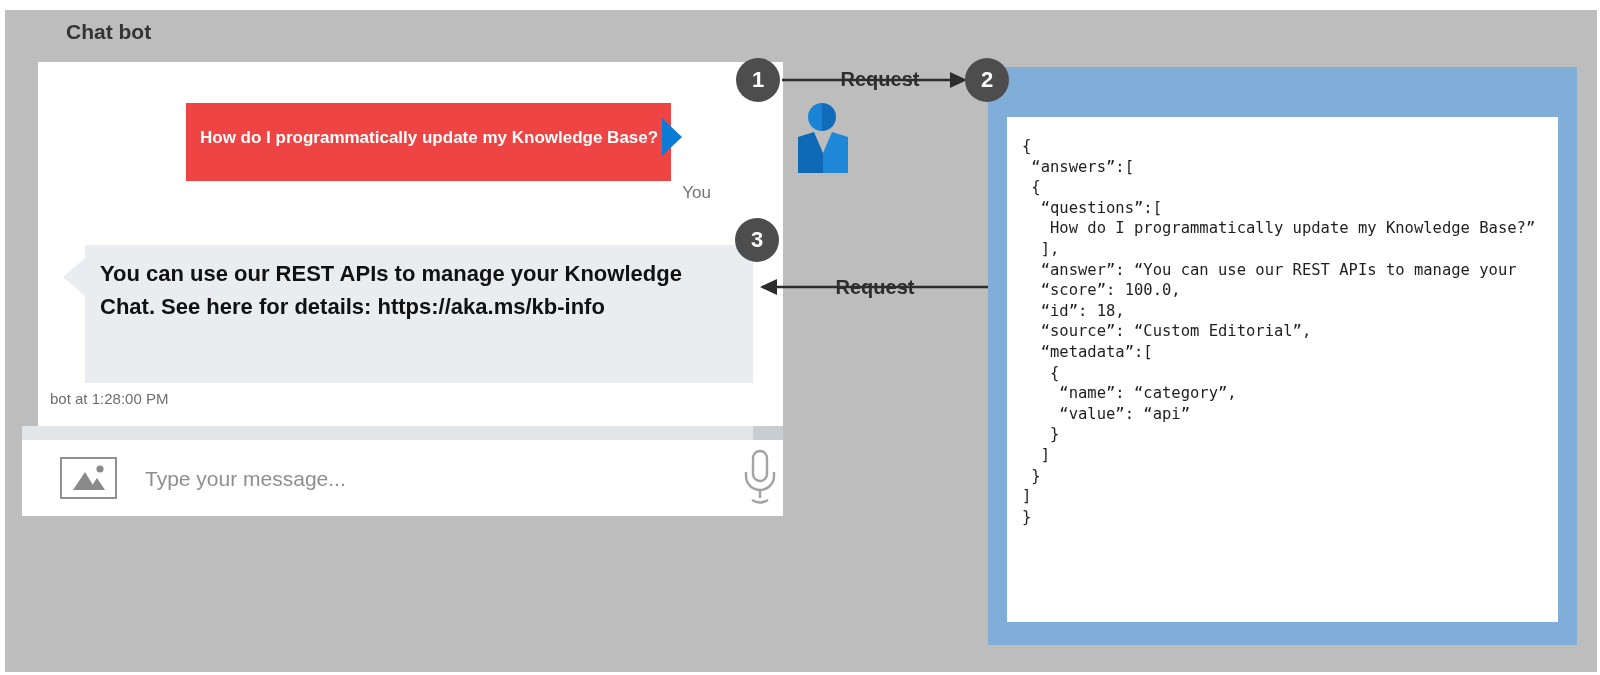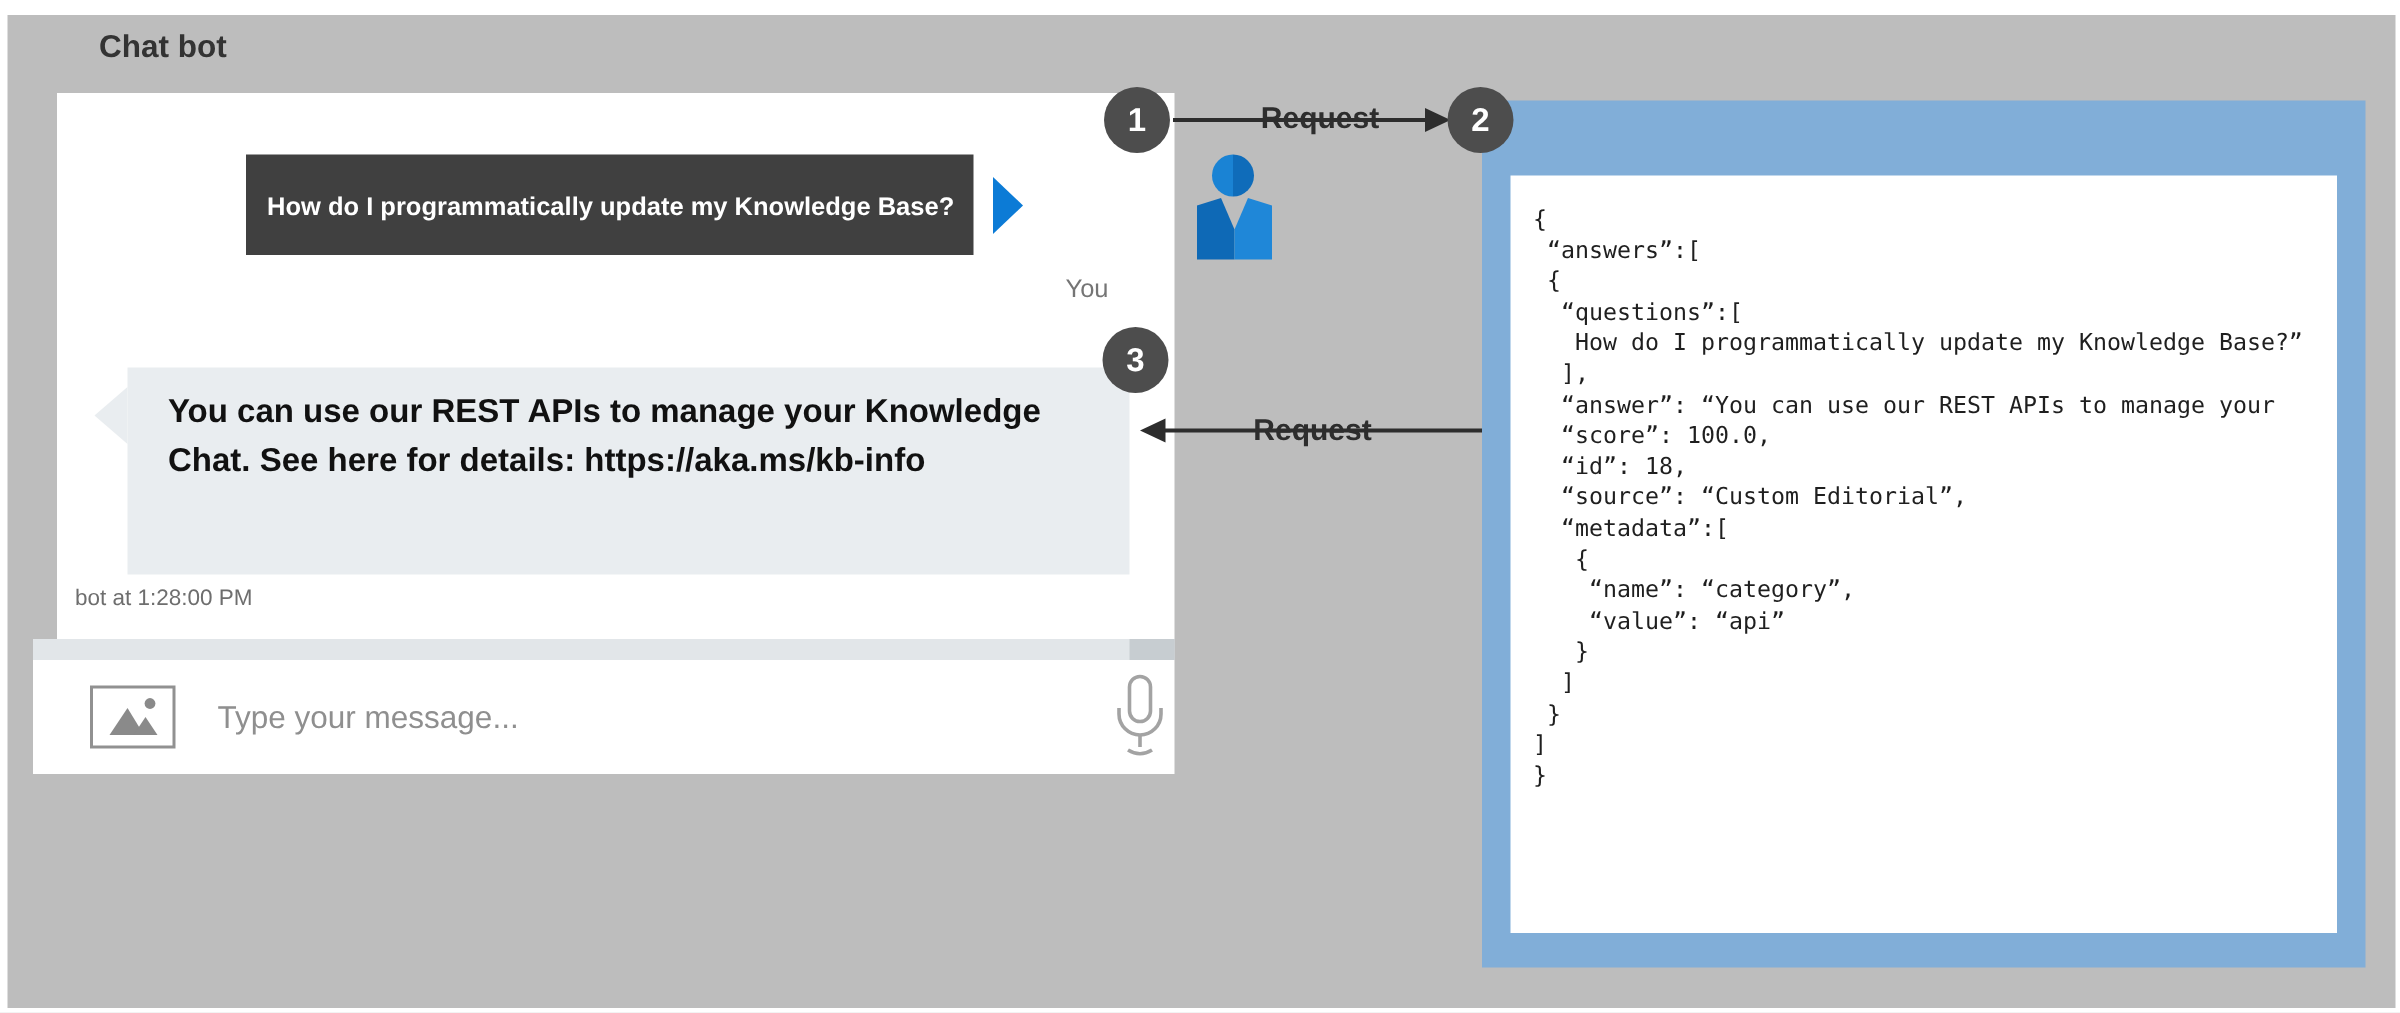--- a/index.html
+++ b/index.html
@@ -7,38 +7,38 @@
     position:relative;width:1600px;height:675px;background:#ffffff;
     font-family:"Liberation Sans",sans-serif;overflow:hidden;
   }
   .abs{position:absolute;}
   #diagram-bg{left:5px;top:10px;width:1592px;height:662px;background:#bdbdbd;}
 
   
   #chat-title{left:38px;top:20px;font-size:21px;font-weight:700;color:#333333;margin-left:28px;}
   #chat-transcript{left:38px;top:62px;width:745px;height:364px;background:#ffffff;}
 
-  #user-bubble{left:164px;top:103px;width:485px;height:67px;background:#404040;}
+  #user-bubble{left:186px;top:103px;width:485px;height:78px;background:#ef4444;}
   #user-bubble-text{
     position:absolute;left:14px;top:0;height:69px;display:flex;align-items:center;
     color:#ffffff;font-size:17px;font-weight:700;white-space:nowrap;
   }
   #user-bubble-tail{
     left:662px;top:118px;width:0;height:0;
     border-left:20px solid #0c7bd6;border-top:19px solid transparent;border-bottom:19px solid transparent;
   }
-  #user-label{left:692px;top:183px;width:47px;text-align:right;font-size:17px;color:#757575;}
+  #user-label{left:664px;top:183px;width:47px;text-align:right;font-size:17px;color:#757575;}
 
   #bot-bubble{left:85px;top:245px;width:668px;height:138px;background:#e9edf0;}
   #bot-bubble-tail{
     left:63px;top:258px;width:0;height:0;
     border-right:22px solid #e9edf0;border-top:19px solid transparent;border-bottom:19px solid transparent;
   }
   .bot-line{white-space:nowrap;font-size:22px;font-weight:700;color:#111111;line-height:33px;}
-  #bot-bubble-textwrap{position:absolute;left:15px;top:12px;margin-left:12px;}
+  #bot-bubble-textwrap{position:absolute;left:15px;top:12px;}
   #bot-timestamp{left:50px;top:390px;font-size:15px;color:#6e6e6e;text-align:right;}
 
   #sendbox-divider{left:22px;top:426px;width:761px;height:14px;background:#e2e6e9;}
   #scrollbar-thumb{left:753px;top:426px;width:30px;height:14px;background:#c7cdd1;}
   #input-bar{left:22px;top:440px;width:761px;height:76px;background:#ffffff;}
   #attachment-button{
     left:60px;top:457px;width:57px;height:42px;background:#ffffff;
     border:2px solid #919191;box-sizing:border-box;display:flex;align-items:center;justify-content:center;cursor:pointer;
   }
   #message-input{

